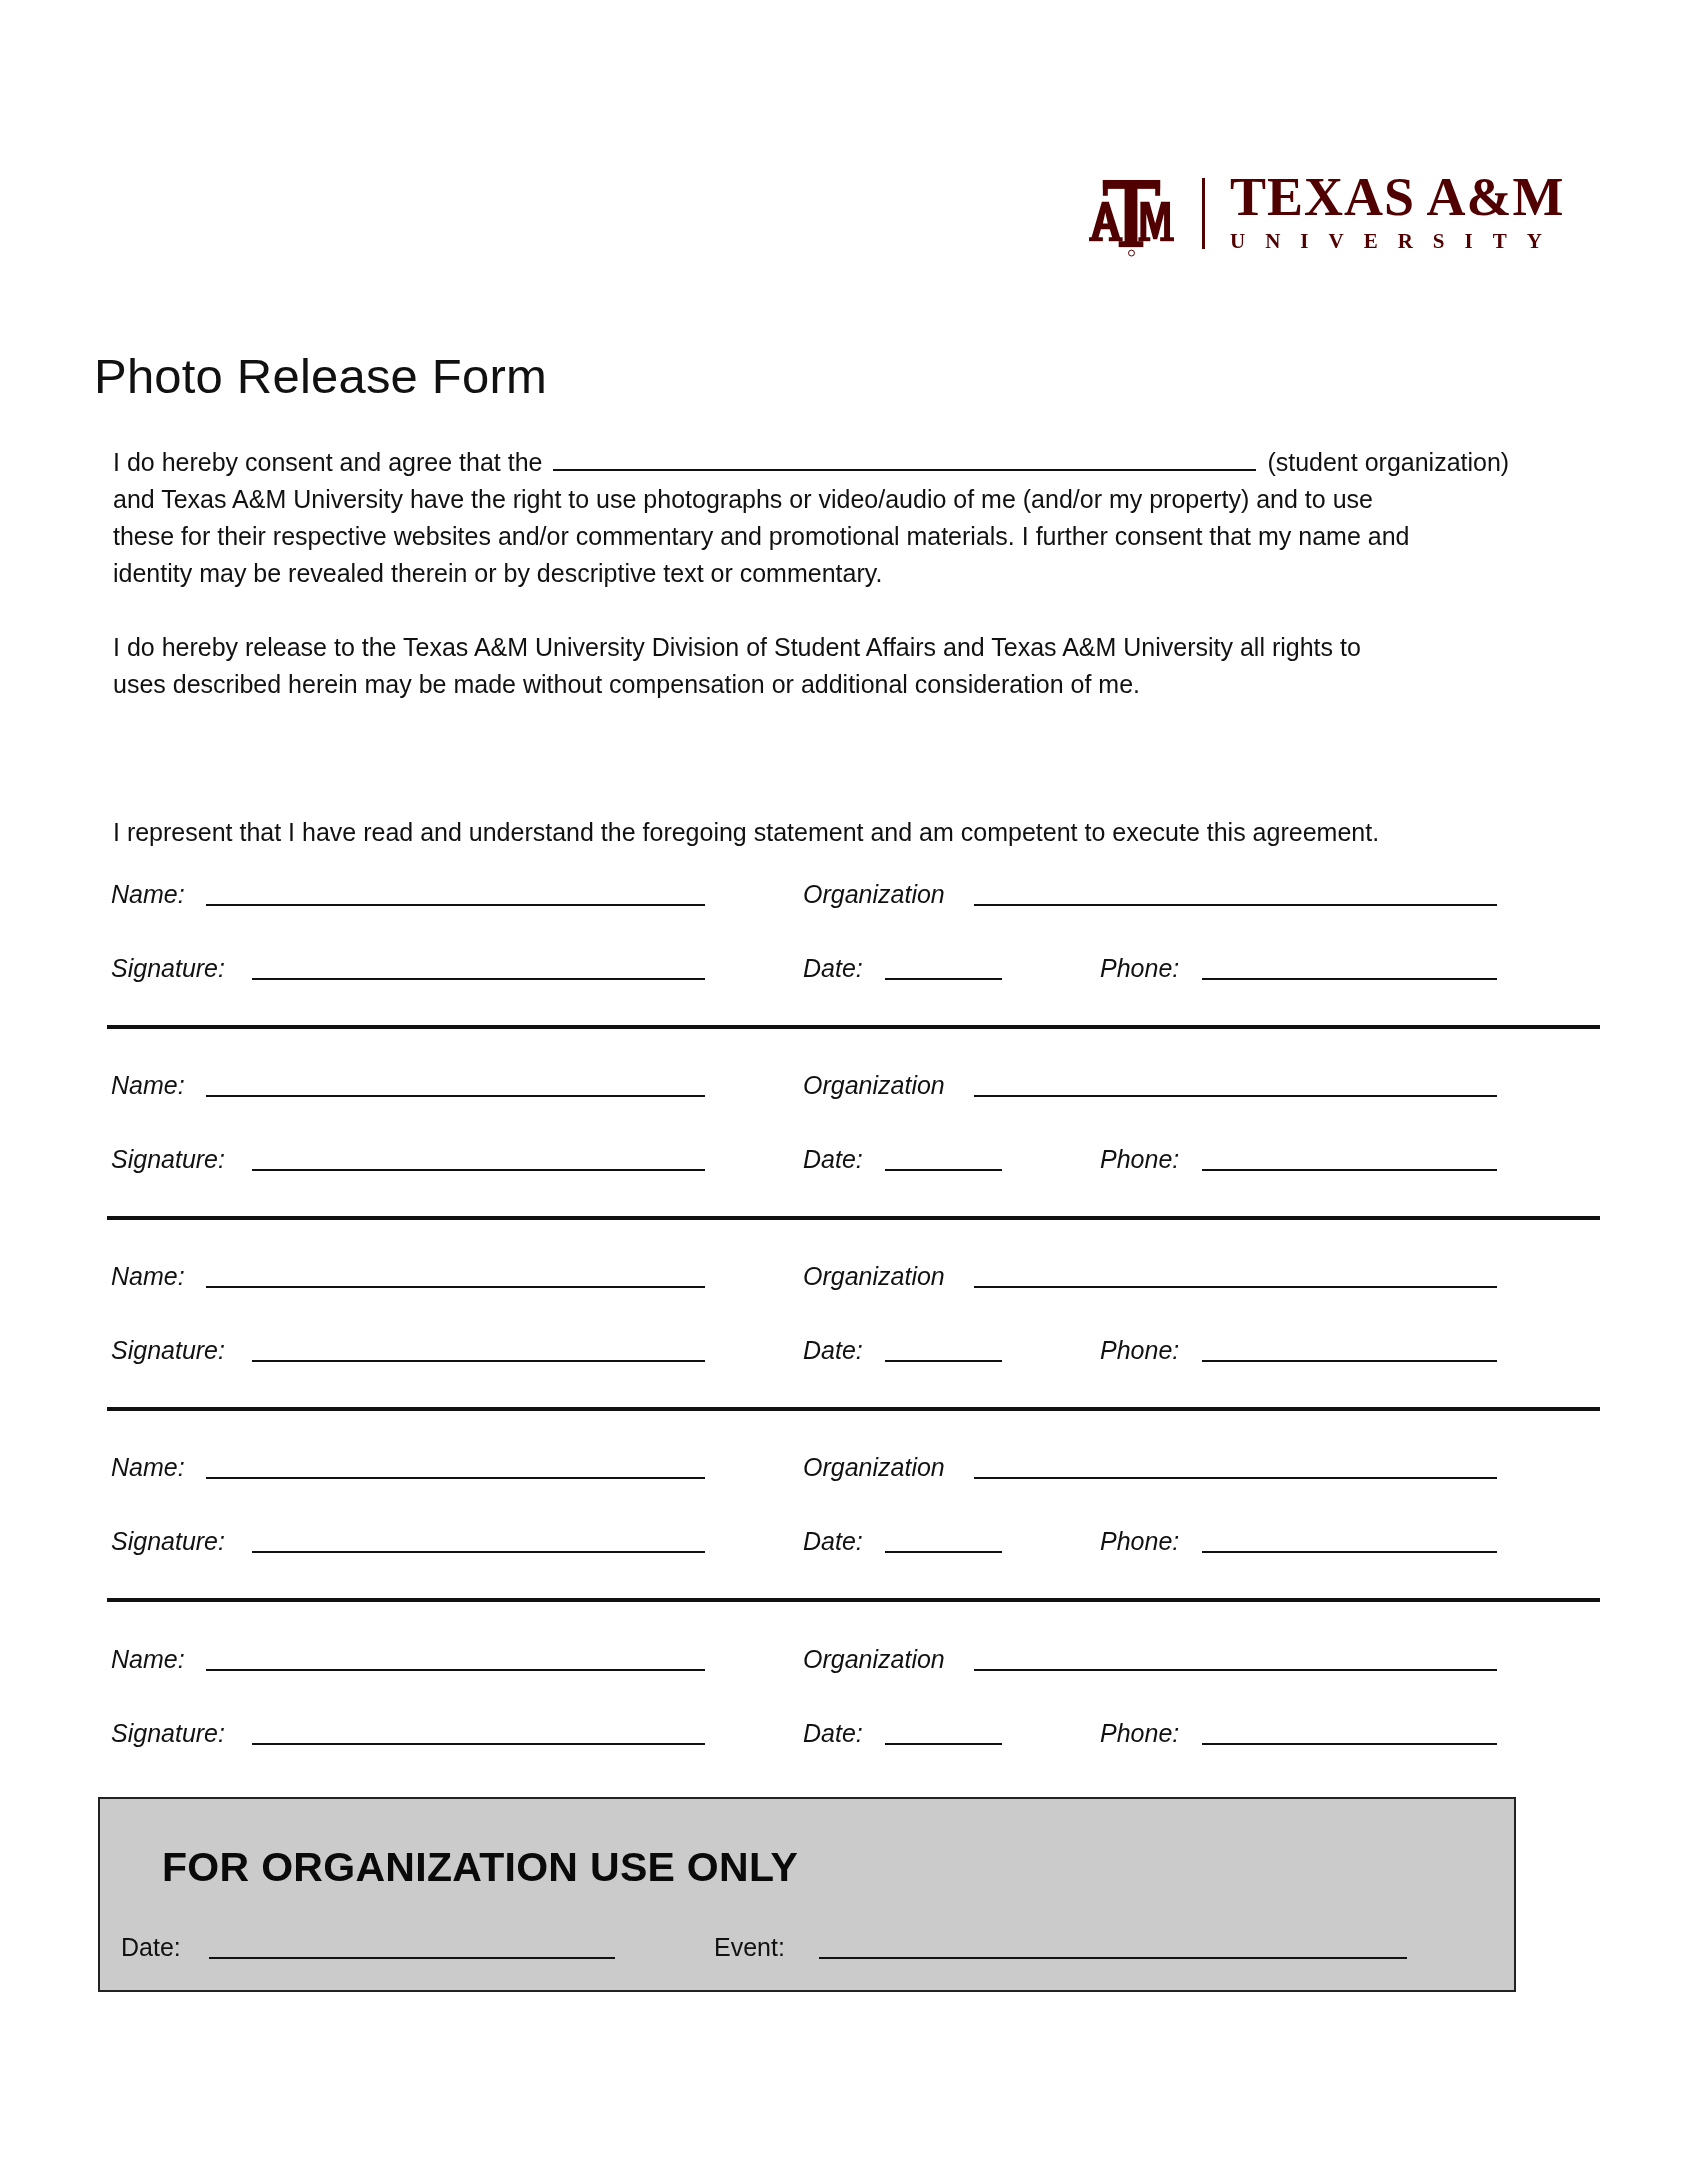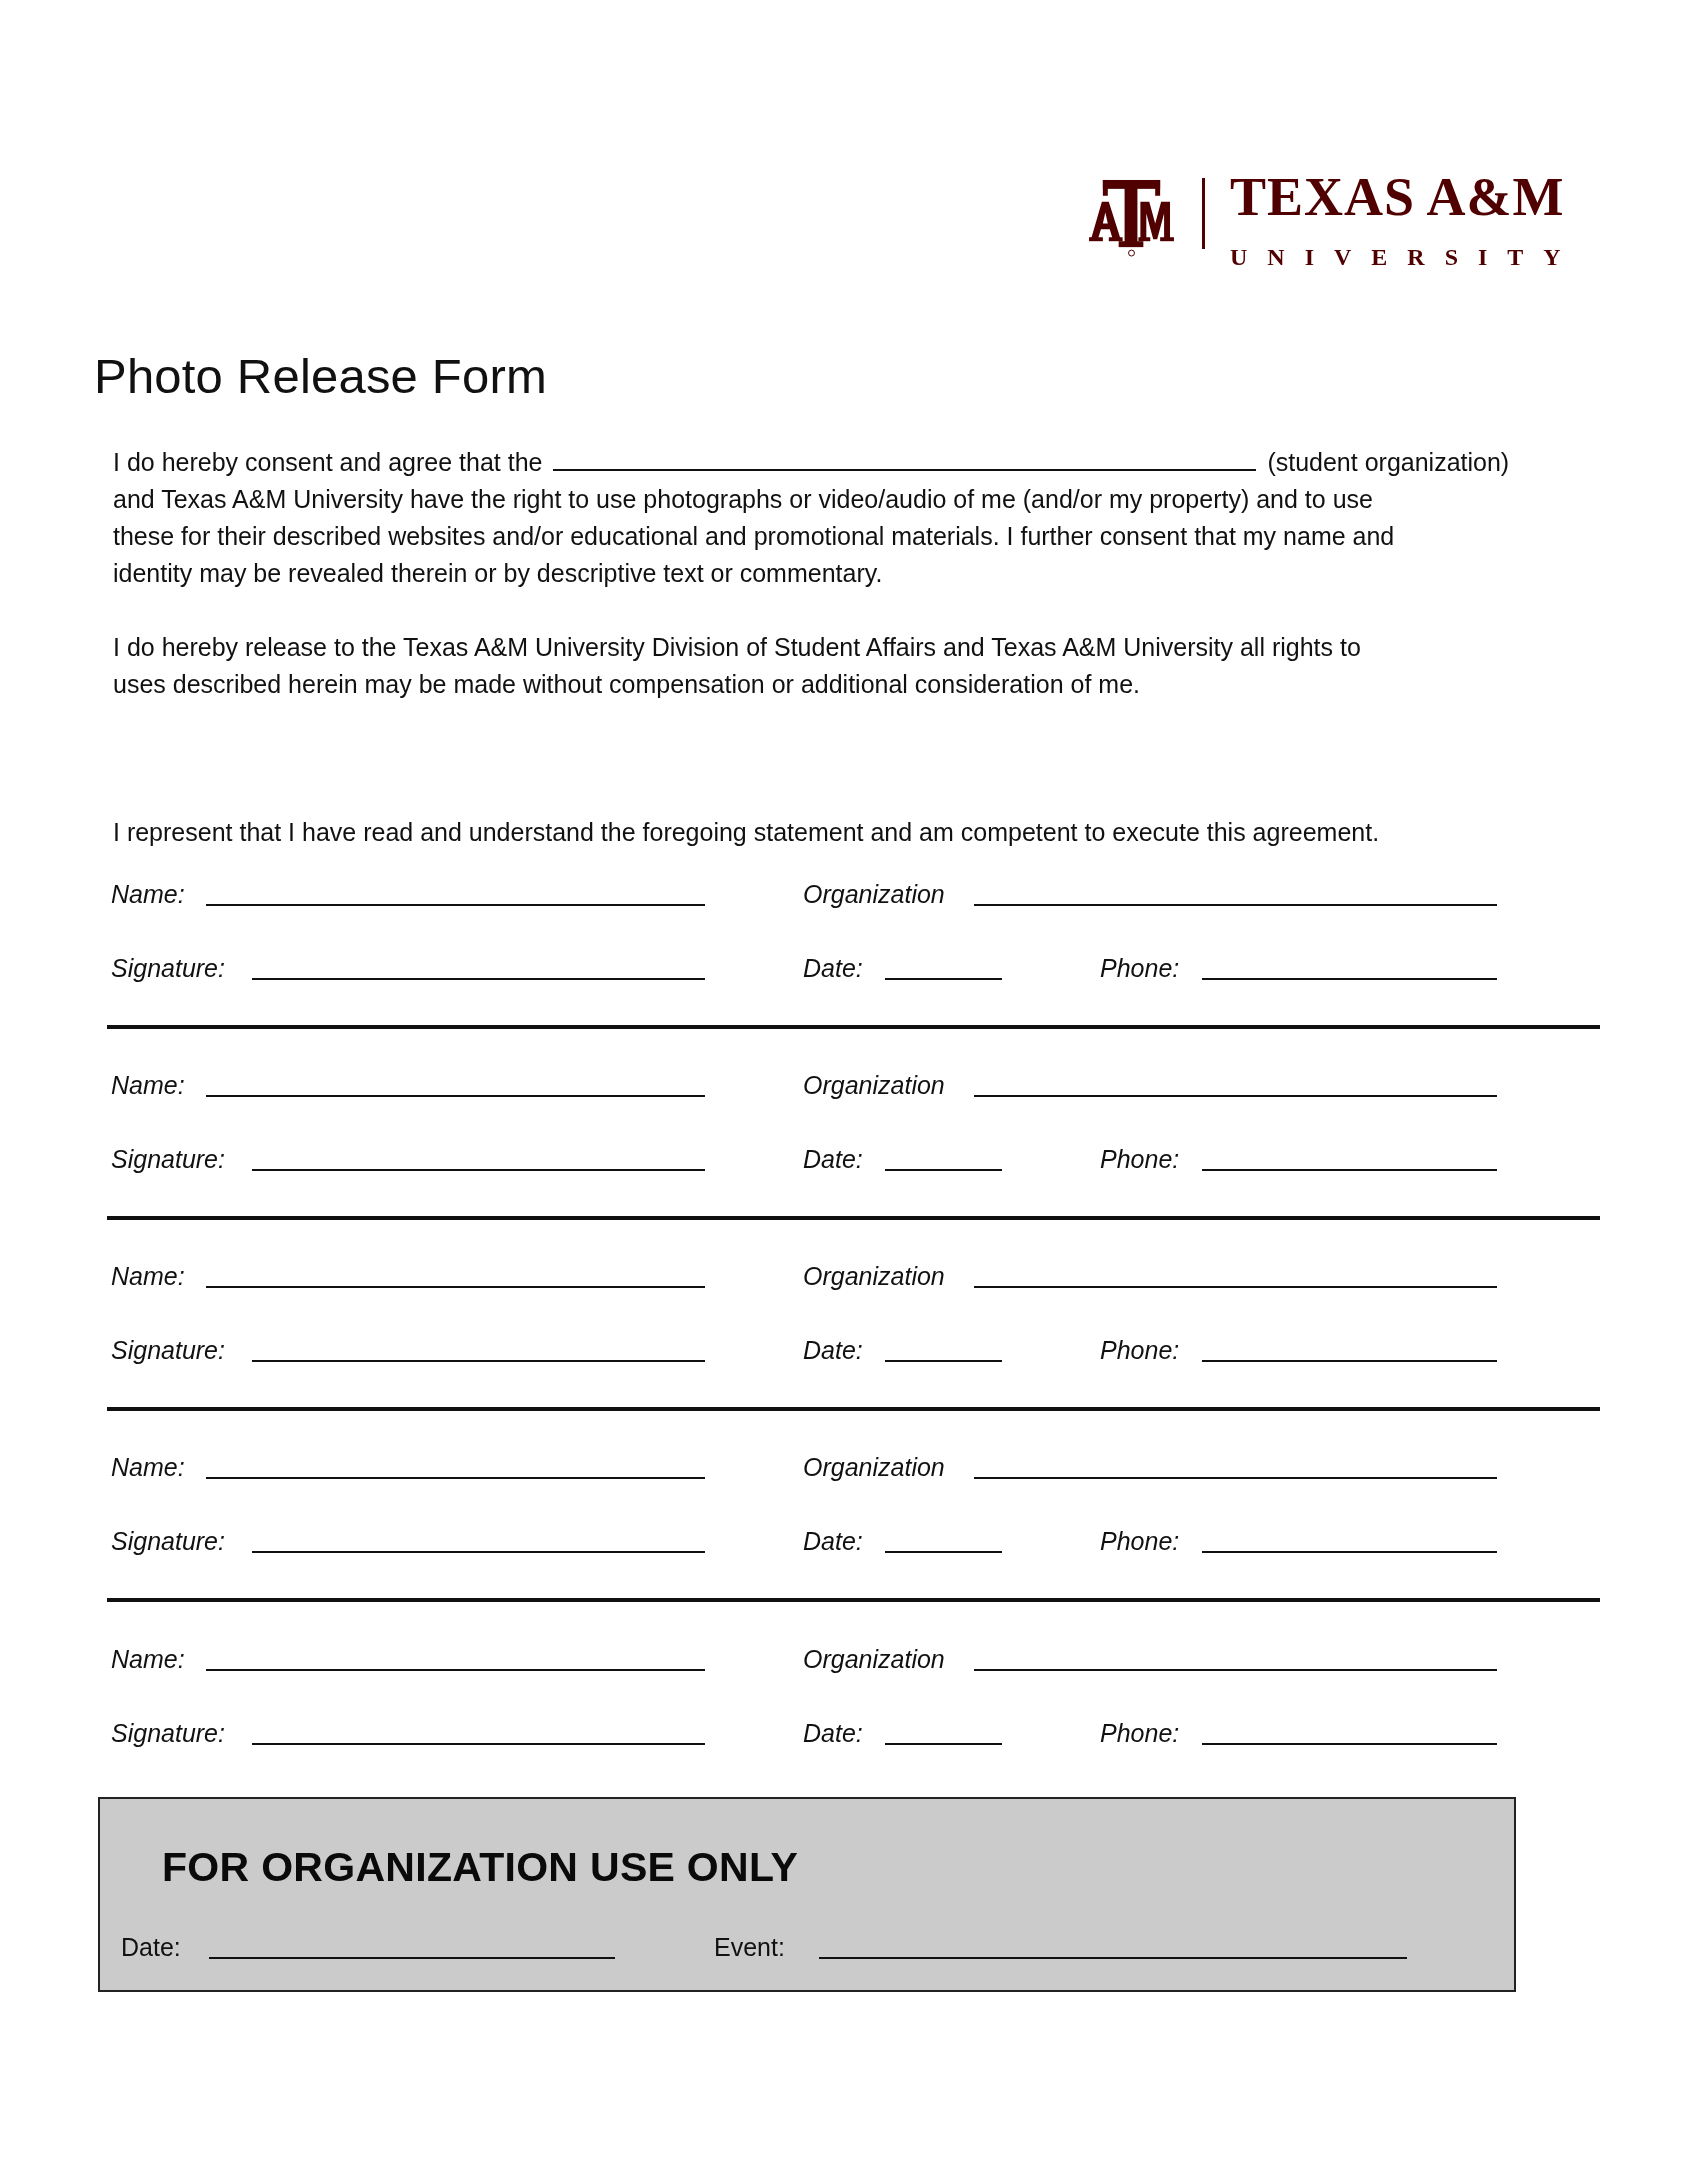--- a/index.html
+++ b/index.html
@@ -9,21 +9,21 @@
     color: #111111;
   }
 
   
   .logo { position: absolute; left: 1089px; top: 170px; width: 475px; height: 89px; }
   .logo-mark { position: absolute; left: 0; top: 8px; width: 85px; height: 79px; }
   .logo-divider { position: absolute; left: 113px; top: 8px; width: 3px; height: 71px; background: #500000; }
   .logo-word { position: absolute; left: 141px; top: 0; width: 337px; color: #500000;
     font-family: "Liberation Serif", "DejaVu Serif", serif; }
   .logo-texas { font-size: 54px; font-weight: bold; letter-spacing: 1px; line-height: 55px; white-space: nowrap; }
-  .logo-univ { font-size: 24px; font-weight: bold; letter-spacing: 20px; line-height: 24px; margin-top: 20px; white-space: nowrap; }
+  .logo-univ { font-size: 21px; font-weight: bold; letter-spacing: 20px; line-height: 24px; margin-top: 4px; white-space: nowrap; }
 
   
   .title { position: absolute; left: 94px; top: 348px; font-size: 49px; font-weight: normal;
     font-family: "Liberation Sans", "DejaVu Sans", sans-serif; color: #111; margin: 0; letter-spacing: 0.2px; }
 
   
   .para { position: absolute; left: 99px; width: 1505px; font-size: 25px; line-height: 37px; margin: 14px; color: #111; }
   .para .line { display: block; white-space: nowrap; }
   .blank-inline { display: inline-block; border-bottom: 2px solid #111; vertical-align: baseline; height: 20px; margin: 0 4px; }
 
@@ -71,21 +71,21 @@
     <div class="logo-texas">TEXAS A&amp;M</div>
     <div class="logo-univ">UNIVERSITY</div>
   </div>
 </div>
 
 <h1 class="title">Photo Release Form</h1>
 
 <p class="para" style="top:430px;">
   <span class="line"><span>I do hereby consent and agree that the</span> <span class="blank-inline" style="width:703px;"></span> <span>(student organization)</span></span>
   <span class="line">and Texas A&amp;M University have the right to use photographs or video/audio of me (and/or my property) and to use</span>
-  <span class="line">these for their described websites and/or educational and promotional materials.  I further consent that my name and</span>
+  <span class="line">these for their respective websites and/or commentary and promotional materials.  I further consent that my name and</span>
   <span class="line">identity may be revealed therein or by descriptive text or commentary.</span>
 </p>
 
 <p class="para" style="top:615px;">
   <span class="line">I do hereby release to the Texas A&amp;M University Division of Student Affairs and Texas A&amp;M University all rights to</span>
   <span class="line">uses described herein may be made without compensation or additional consideration of me.</span>
 </p>
 
 <p class="para" style="top:800px;">
   <span class="line">I represent that I have read and understand the foregoing statement and am competent to execute this agreement.</span>

